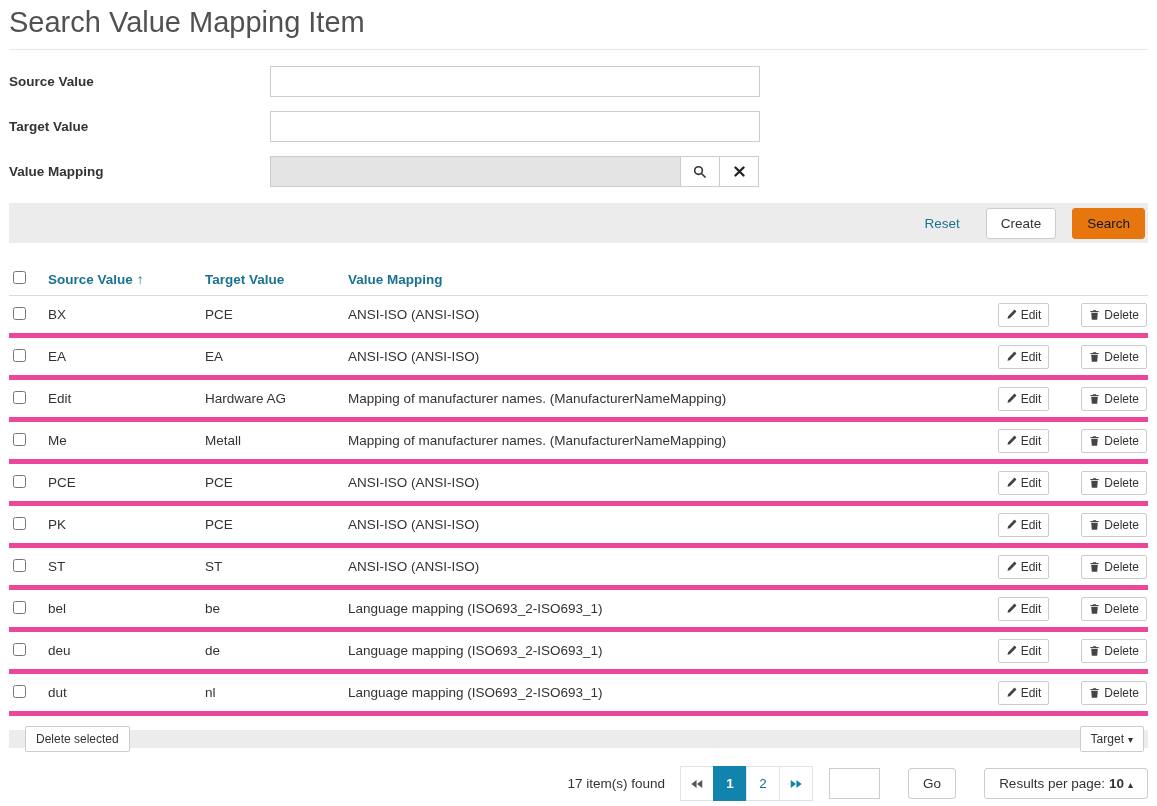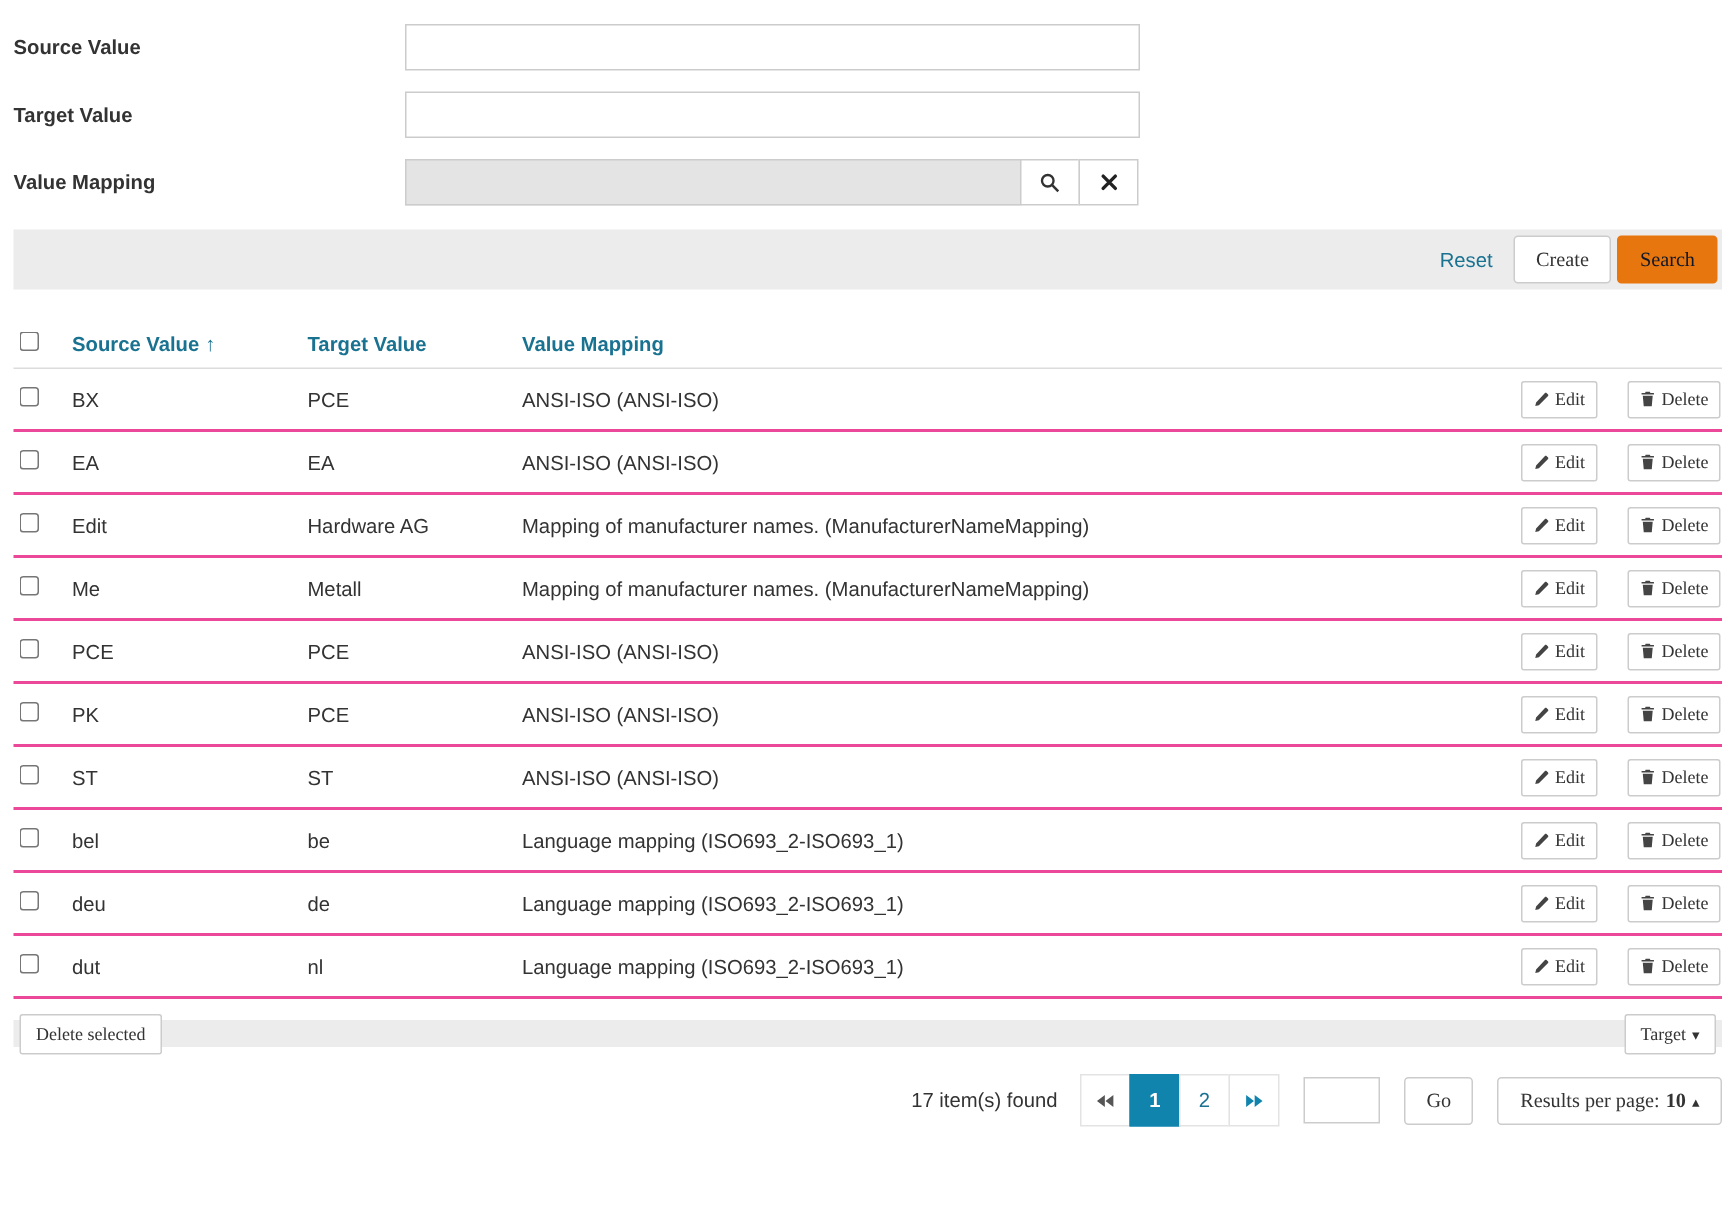--- a/index.html
+++ b/index.html
@@ -40,35 +40,35 @@
   }
 
   
   .action-bar{
     margin-top:16px;background:#ececec;height:40px;
     display:flex;align-items:center;justify-content:flex-end;gap:4px;padding:0 3px;
   }
   .reset-link{color:var(--link-teal);text-decoration:none;margin-right:10px;cursor:pointer;}
   .btn{
     background:#fff;border:1px solid #ccc;border-radius:3px;color:#333;
-    font-family:Liberation Serif, serif;font-size:13.5px;padding:7px 14px;cursor:pointer;
+    font-family:Liberation Sans, sans-serif;font-size:13.5px;padding:7px 14px;cursor:pointer;margin-left:12px;
   }
   .btn-orange{
     background:var(--accent-orange);border-color:var(--accent-orange);color:#0f172a;
   }
 
   
   .tbl{margin-top:20px;}
   .tbl-header,.trow{
     display:grid;grid-template-columns:39px 157px 143px 1fr 132px;align-items:center;
   }
   .tbl-header{height:33px;border-bottom:1px solid #dcdcdc;}
   .th{color:var(--link-teal);font-weight:bold;}
   .sort-arrow{margin-left:4px;font-weight:bold;}
-  .trow{height:42px;border-bottom:2px solid #ec4899;}
+  .trow{height:42px;border-bottom:5px solid #ec4899;}
   .cell-check{padding-left:4px;}
   .cell-check input{width:13px;height:13px;margin:0;}
   .cell-actions{display:flex;justify-content:flex-end;gap:20px;padding-right:1px;}
   .btn-sm{
     font-size:12px;padding:4px 7px;display:inline-flex;align-items:center;gap:4px;
     border-radius:2px;
   }
   .btn-sm svg{display:block;}
 
   
@@ -97,20 +97,21 @@
     width:51px;height:31px;border:1px solid #ccc;padding:0 6px;
     font-family:inherit;font-size:13px;
   }
   .per-page-value{font-weight:bold;margin-left:4px;}
 </style>
 </head>
 <body>
 
 <div class="page">
 
+  <h1 class="page-title">Search Value Mapping Item</h1>
 
   <div class="search-form">
     <div class="form-row">
       <div class="form-label">Source Value</div>
       <input class="text-input" type="text" value="" style="">
     </div>
     <div class="form-row">
       <div class="form-label">Target Value</div>
       <input class="text-input" type="text" value="" style="">
     </div>

